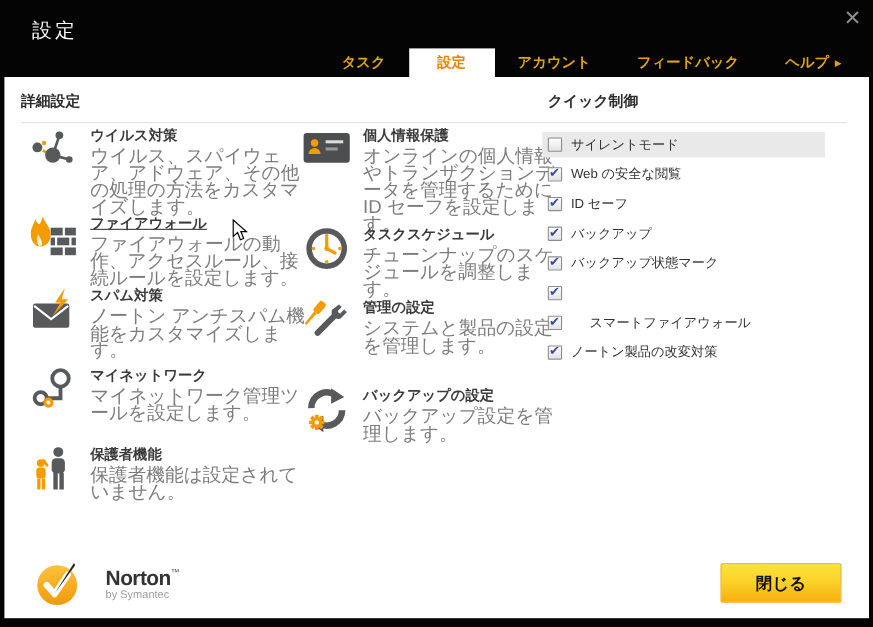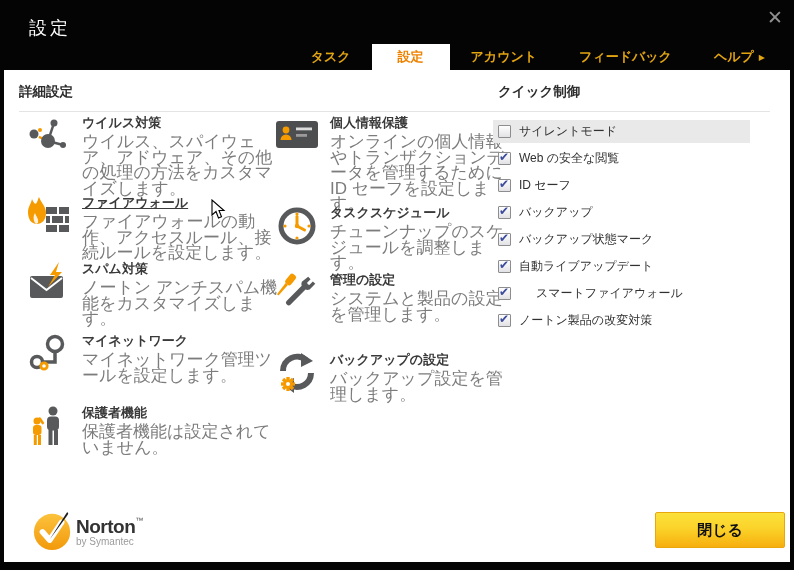--- a/index.html
+++ b/index.html
@@ -80,27 +80,27 @@
   }
   .checkbox[data-checked="true"]::after {
     content:"✔"; position:absolute; left:0px; top:-3px;
     font-size:12px; color:#3b4b9d; font-weight:bold;
   }
   .qc-label { font-size:12px; color:#313131; }
 
   
   .brand {
     position:absolute; left:28px; top:440px;
-    display:flex; align-items:center; gap:2px;
+    display:flex; align-items:center; gap:22px;
   }
   .brand-name { font-size:19px; font-weight:bold; color:#333333; letter-spacing:-0.5px; }
   .brand-tm { font-size:8px; color:#555; vertical-align:top; }
   .brand-sub { font-size:10px; color:#9b9b9b; margin-top:-2px; }
   .close-button {
-    position:absolute; left:651px; top:442px; width:130px; height:36px;
+    position:absolute; left:651px; top:442px; width:110px; height:36px;
     background:linear-gradient(#fbe13b 0%, #fbd32a 45%, #f6af0e 100%);
     border:1px solid #e9a70c; border-radius:2px;
     display:flex; align-items:center; justify-content:center;
     font-size:15px; font-weight:bold; color:#111; cursor:pointer;
   }
 
   .cursor { position:absolute; left:207px; top:129px; z-index:5; }
 </style>
 </head>
 <body>
@@ -324,21 +324,20 @@
     <div class="qc-row" style="top:131px;">
       <span class="checkbox" data-checked="true"></span>
       <span class="qc-label">バックアップ</span>
     </div>
     <div class="qc-row" style="top:158px;">
       <span class="checkbox" data-checked="true"></span>
       <span class="qc-label">バックアップ状態マーク</span>
     </div>
     <div class="qc-row" style="top:185px;">
       <span class="checkbox" data-checked="true"></span>
-      <span class="qc-label">自動ライブアップデート</span>
     </div>
     <div class="qc-row" style="top:212px;gap:25px;">
       <span class="checkbox" data-checked="true"></span>
       <span class="qc-label">スマートファイアウォール</span>
     </div>
     <div class="qc-row" style="top:239px;">
       <span class="checkbox" data-checked="true"></span>
       <span class="qc-label">ノートン製品の改変対策</span>
     </div>
 

